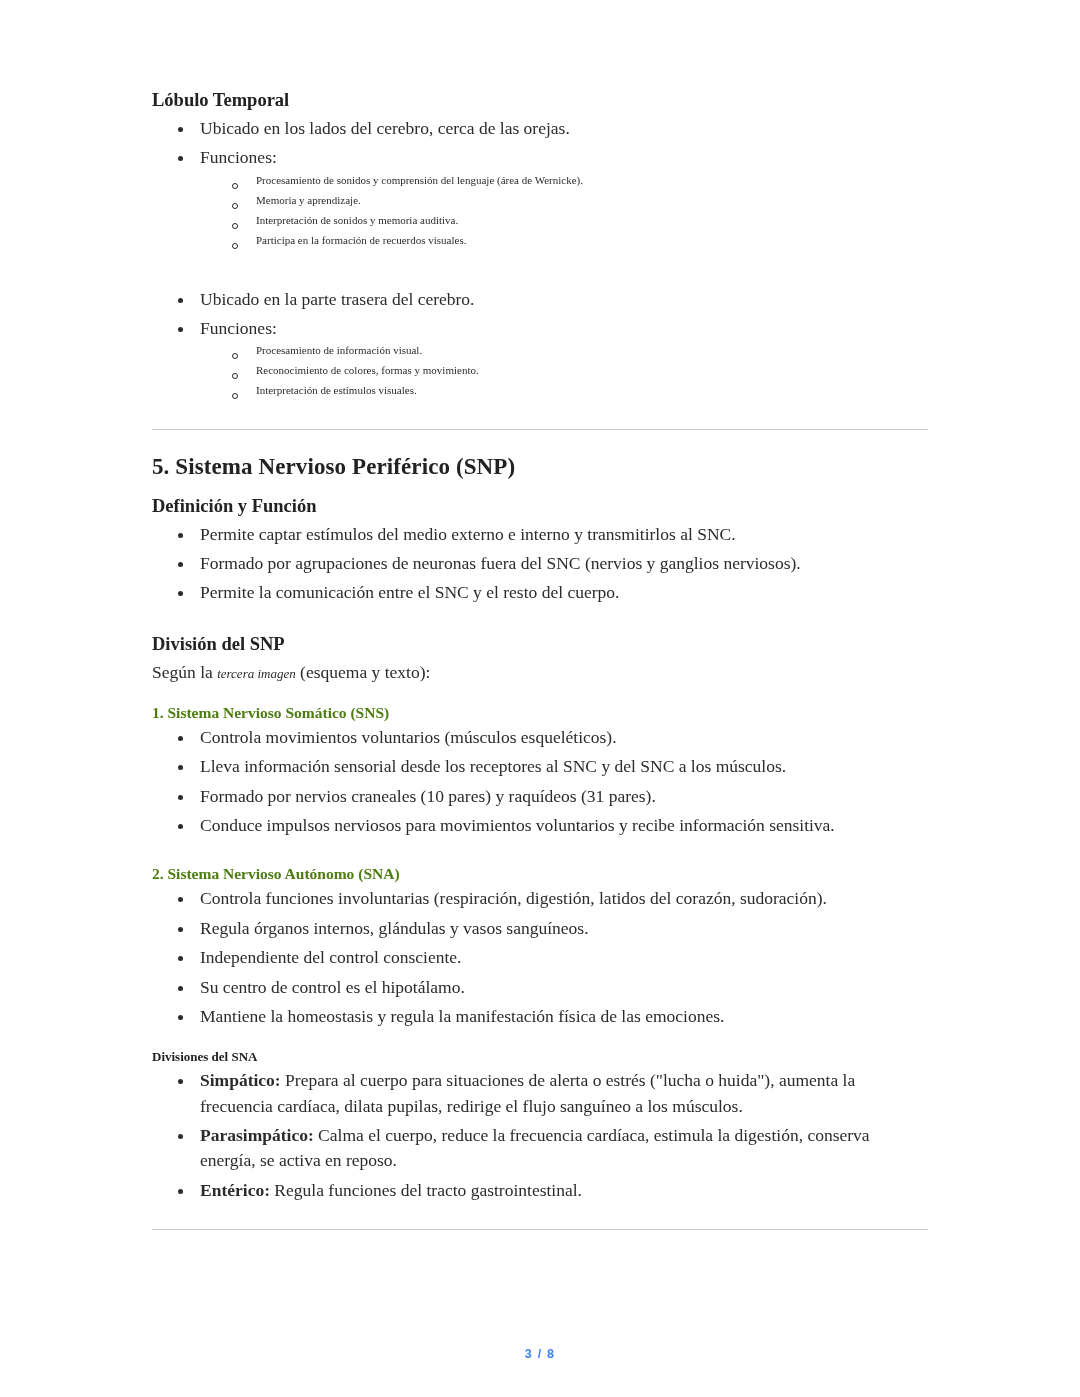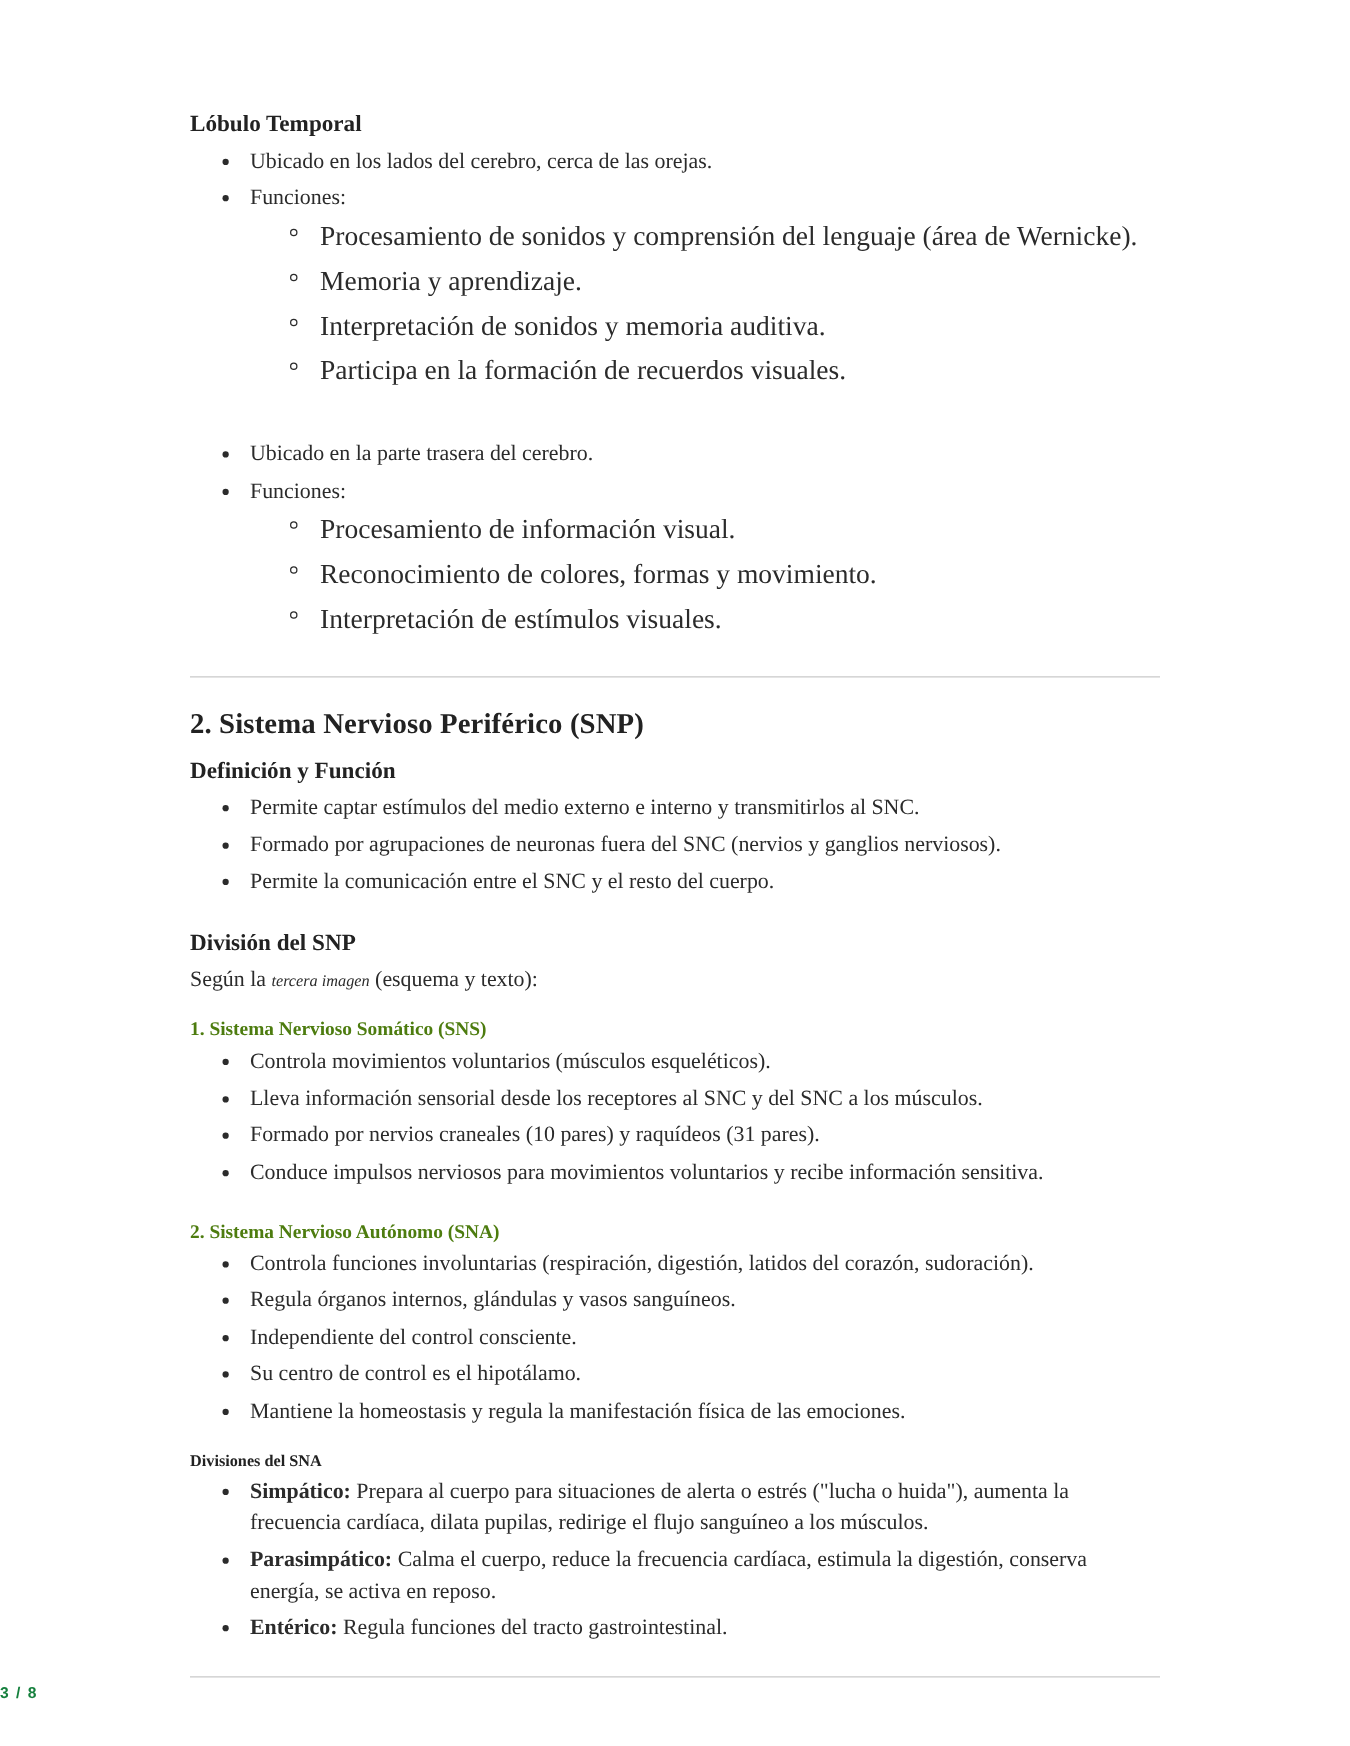--- a/index.html
+++ b/index.html
@@ -90,21 +90,21 @@
     background: #2b2b2b;
   }
 
   ul.lvl2 {
     list-style: none;
     margin: 2px 0 0 0;
     padding: 0 0 0 56px;
   }
   ul.lvl2 > li {
     position: relative;
-    font-size: 22px;
+    font-size: 11px;
     line-height: 1.45;
     margin: 0 0 4px 0;
   }
   ul.lvl2 > li::before {
     content: "";
     position: absolute;
     left: -24px;
     top: 10px;
     width: 6px;
     height: 6px;
@@ -129,26 +129,26 @@
   .gap-sm { height: 16px; }
   .gap-md { height: 22px; }
   .gap-lg { height: 30px; }
 
   
   .footer {
     position: absolute;
     left: 0;
     top: 1347px;
     width: 1080px;
-    text-align: left;
+    text-align: center;
     font-family: "Liberation Sans", "DejaVu Sans", sans-serif;
     font-size: 12.5px;
     font-weight: bold;
     letter-spacing: 1.2px;
-    color: #15803d;
+    color: #3b82f6;
   }
 </style>
 </head>
 <body>
 
 <div class="page">
 
   <section class="block">
     <h3 class="sub-heading">Lóbulo Temporal</h3>
     <ul class="lvl1">
@@ -179,21 +179,21 @@
         </ul>
       </li>
     </ul>
   </section>
 
   <div class="gap-md"></div>
   <hr class="rule">
   <div class="gap-md"></div>
 
   <section class="block">
-    <h2 class="sec-heading">2. Sistema Nervioso Periférico (SNP)</h2>
+    <h2 class="sec-heading">5. Sistema Nervioso Periférico (SNP)</h2>
 
     <h3 class="sub-heading">Definición y Función</h3>
     <ul class="lvl1">
       <li>Permite captar estímulos del medio externo e interno y transmitirlos al SNC.</li>
       <li>Formado por agrupaciones de neuronas fuera del SNC (nervios y ganglios nerviosos).</li>
       <li>Permite la comunicación entre el SNC y el resto del cuerpo.</li>
     </ul>
 
     <div class="gap-md"></div>
 

